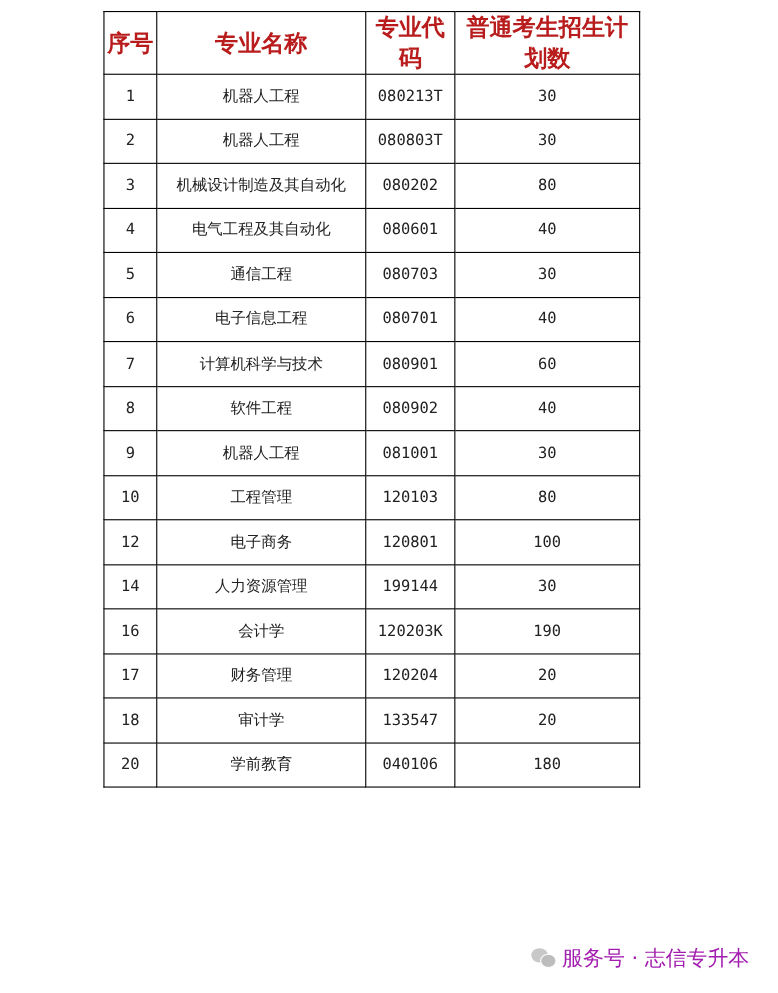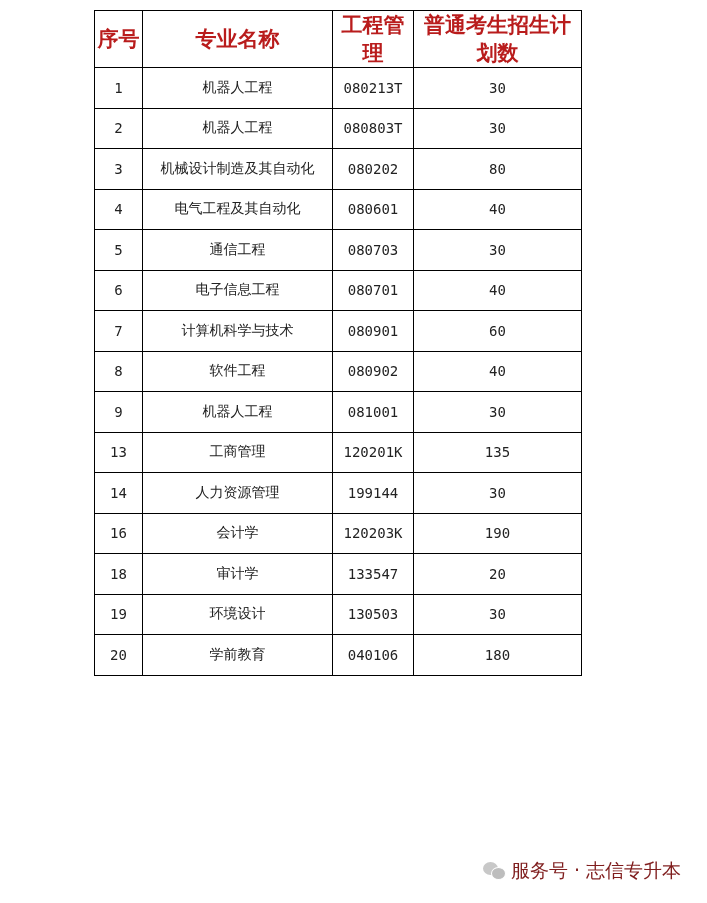--- a/index.html
+++ b/index.html
@@ -7,41 +7,41 @@
          font-family: "DejaVu Sans", "Liberation Sans", sans-serif; color: #111; }
   table.plan { position: absolute; left: 94px; top: 10px; border-collapse: collapse;
                table-layout: fixed; width: 487px; }
   table.plan th, table.plan td { border: 1px solid #000; text-align: center; vertical-align: middle;
                padding: 0; }
   table.plan th { height: 40px; font-size: 21px; font-weight: bold; color: #b91c1c; margin-top: 12px; }
   table.plan td { height: 39.5px; font-size: 14px; color: #222; }
   td.code, td.num, td.count { font-family: "DejaVu Sans Mono", "Liberation Mono", monospace; font-size: 13px; }
   td.name { font-size: 15px; }
   .footer { position: absolute; left: 7px; top: 909px; font-size: 12px; color: #0369a1; white-space: nowrap; }
-  .watermark { position: absolute; left: 483px; top: 858px; font-size: 19px; color: #7f1d1d;
+  .watermark { position: absolute; left: 483px; top: 858px; font-size: 19px; color: #a21caf;
                white-space: nowrap; display: flex; align-items: center; gap: 6px; pointer-events: none; }
   .wm-icon { width: 22px; height: 18px; position: relative; }
   .wm-icon .b1 { position: absolute; left: 0; top: 0; width: 15px; height: 13px; border-radius: 50%; background: #c8c8c8; }
   .wm-icon .b2 { position: absolute; left: 8px; top: 5px; width: 13px; height: 11px; border-radius: 50%; background: #bdbdbd; border: 1px solid #fff; }
 </style>
 </head>
 <body>
 
 <table class="plan">
   <colgroup>
     <col style="width:48px">
     <col style="width:190px">
     <col style="width:81px">
     <col style="width:168px">
   </colgroup>
   <thead>
     <tr>
       <th>序号</th>
       <th>专业名称</th>
-      <th>工程管理</th>
+      <th>专业代码</th>
       <th>普通考生招生计划数</th>
     </tr>
   </thead>
   <tbody id="rows">
       <tr>
         <td class="num">1</td>
         <td class="name">机器人工程</td>
         <td class="code">080213T</td>
         <td class="count">30</td>
       </tr>
@@ -87,48 +87,54 @@
         <td class="code">080902</td>
         <td class="count">40</td>
       </tr>
       <tr>
         <td class="num">9</td>
         <td class="name">机器人工程</td>
         <td class="code">081001</td>
         <td class="count">30</td>
       </tr>
       <tr>
-        <td class="num">13</td>
-        <td class="name">工商管理</td>
-        <td class="code">120201K</td>
-        <td class="count">135</td>
+        <td class="num">10</td>
+        <td class="name">工程管理</td>
+        <td class="code">120103</td>
+        <td class="count">80</td>
+      </tr>
+      <tr>
+        <td class="num">12</td>
+        <td class="name">电子商务</td>
+        <td class="code">120801</td>
+        <td class="count">100</td>
       </tr>
       <tr>
         <td class="num">14</td>
         <td class="name">人力资源管理</td>
         <td class="code">199144</td>
         <td class="count">30</td>
       </tr>
       <tr>
         <td class="num">16</td>
         <td class="name">会计学</td>
         <td class="code">120203K</td>
         <td class="count">190</td>
       </tr>
       <tr>
+        <td class="num">17</td>
+        <td class="name">财务管理</td>
+        <td class="code">120204</td>
+        <td class="count">20</td>
+      </tr>
+      <tr>
         <td class="num">18</td>
         <td class="name">审计学</td>
         <td class="code">133547</td>
         <td class="count">20</td>
-      </tr>
-      <tr>
-        <td class="num">19</td>
-        <td class="name">环境设计</td>
-        <td class="code">130503</td>
-        <td class="count">30</td>
       </tr>
       <tr>
         <td class="num">20</td>
         <td class="name">学前教育</td>
         <td class="code">040106</td>
         <td class="count">180</td>
       </tr>
     </tbody>
 </table>
 

